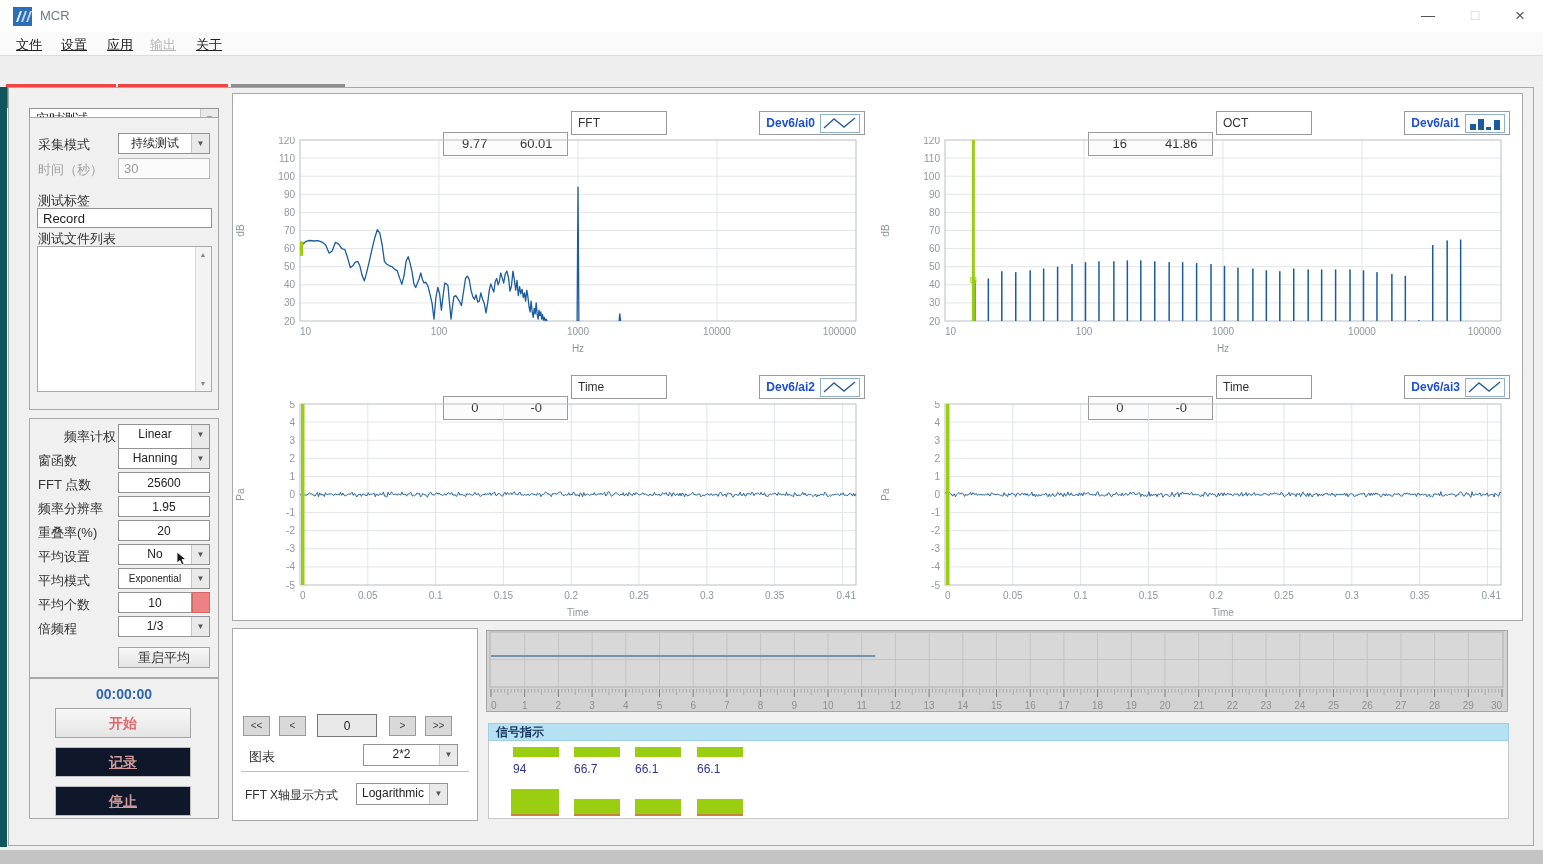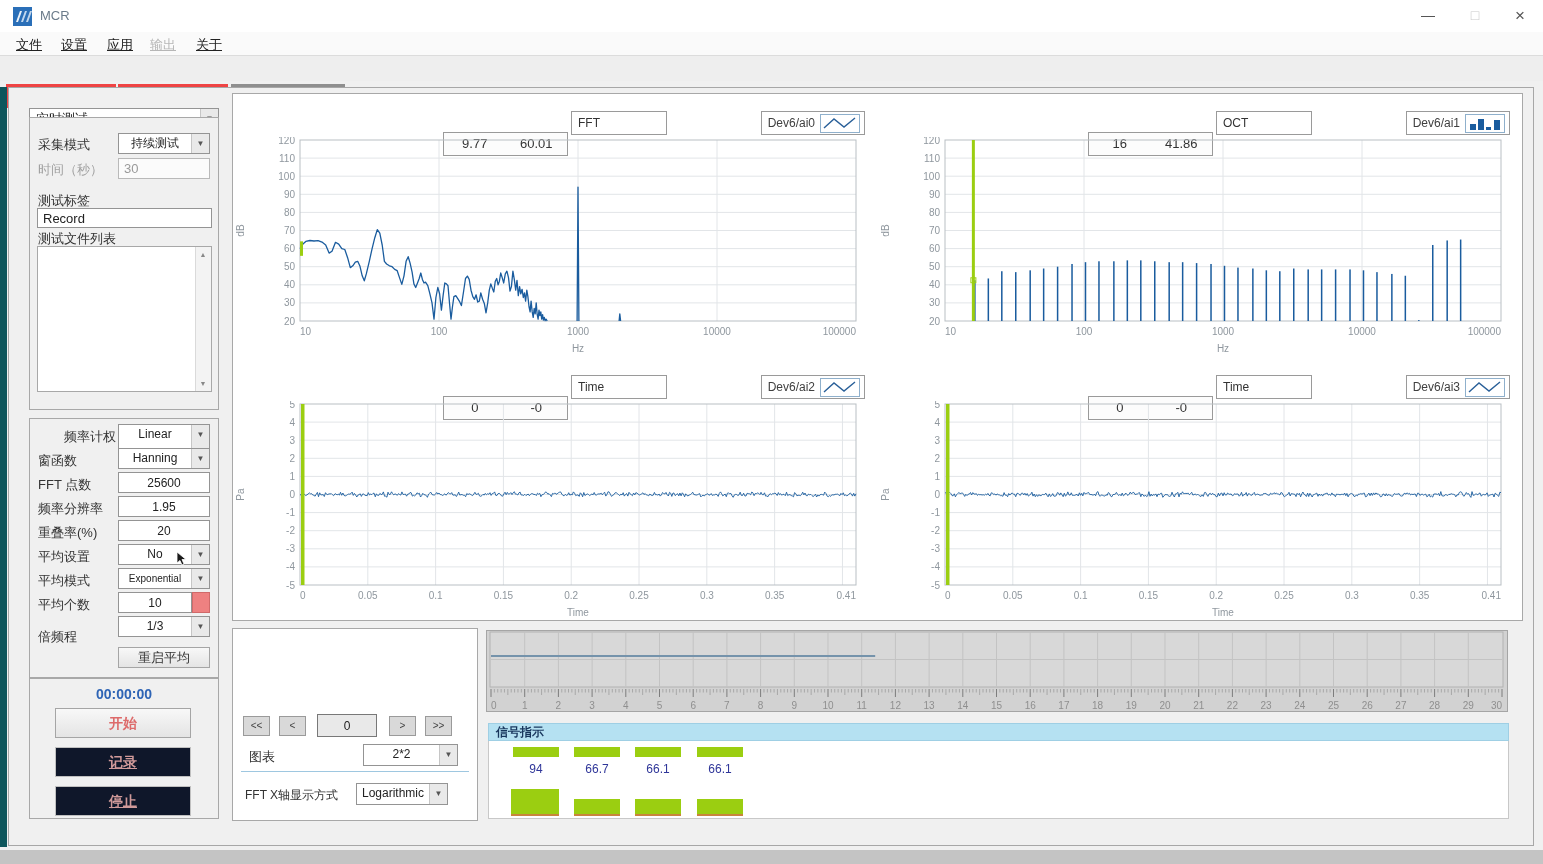--- a/index.html
+++ b/index.html
@@ -55,40 +55,40 @@
   
   .chart-panel{position:absolute;left:232px;top:93px;width:1291px;height:528px;background:#fff;border:1px solid #a8a8a8;box-sizing:border-box;}
   .chart-cell{position:absolute;width:645px;height:264px;}
   .val-box{position:absolute;left:211px;top:18px;width:125px;height:24px;border:1px solid #9a9a9a;background:#fcfcfc;
            display:flex;box-sizing:border-box;margin-top:21px;}
   .val-box span{flex:1;text-align:center;font-size:13px;color:#333;line-height:22px;}
   .type-box{position:absolute;left:339px;top:18px;width:96px;height:24px;border:1px solid #9a9a9a;background:#fff;
             font-size:12px;color:#333;line-height:22px;padding-left:6px;box-sizing:border-box;}
   .dev-box{position:absolute;right:12px;top:18px;height:24px;border:1px solid #9a9a9a;background:#fff;display:flex;
            align-items:center;padding:0 4px 0 6px;box-sizing:border-box;}
-  .dev-box .dev-lbl{font-size:12px;color:#404040;margin-right:5px;}
+  .dev-box .dev-lbl{font-size:12px;color:#1d4ed8;margin-right:5px;font-weight:bold;}
   .plot{position:absolute;left:0;top:44px;width:645px;height:218px;}
 
   
   .bm-panel{position:absolute;left:232px;top:628px;width:246px;height:193px;background:#fff;border:1px solid #a8a8a8;box-sizing:border-box;}
   .navbtn{position:absolute;top:87px;width:27px;height:20px;background:#d9d9d9;border:1px solid #9a9a9a;box-sizing:border-box;
           font-size:10px;color:#444;text-align:center;line-height:18px;}
   .pagebox{position:absolute;top:85px;left:84px;width:60px;height:23px;background:#e9e9e9;border:1px solid #787878;box-sizing:border-box;
            font-size:12px;color:#222;text-align:center;font-family:"Liberation Sans","DejaVu Sans",sans-serif;}
   .bm-lbl{position:absolute;font-size:13px;color:#333;}
   .bm-divider{position:absolute;left:8px;top:142px;width:228px;height:1px;background:#9ec7e0;}
 
   
   .timeline-svg{position:absolute;left:486px;top:630px;width:1022px;height:84px;}
   .sig-header{position:absolute;left:488px;top:723px;width:1021px;height:18px;background:#b5e1f2;border:1px solid #9fcfe4;
               box-sizing:border-box;font-size:12px;color:#17355c;line-height:16px;padding-left:7px;font-weight:bold;}
   .sig-body{position:absolute;left:488px;top:741px;width:1021px;height:78px;background:#fff;border:1px solid #c8c8c8;border-top:none;box-sizing:border-box;}
   .sig-bar{position:absolute;background:#9bce11;}
   .sig-bar.base{border-bottom:2px solid #c8843c;}
-  .sig-val{position:absolute;width:46px;text-align:center;font-size:12px;color:#2f3699;}
+  .sig-val{position:absolute;width:46px;text-align:left;font-size:12px;color:#2f3699;}
 
   .mouse-cursor{position:absolute;left:176px;top:551px;width:12px;height:16px;}
 </style>
 </head>
 <body>
 
 <div class="window">
 
   <div class="titlebar">
     <svg class="abs" style="left:13px;top:7px;" width="19" height="19">
@@ -179,21 +179,21 @@
   <span class="lbl" style="left:38px;top:572px;">平均模式</span>
   <div class="combo" style="left:118px;top:568px;width:92px;height:21px;">
     <span class="combo-val" style="font-size:10px;">Exponential</span>
     <span class="combo-btn">▼</span>
   </div>
 
   <span class="lbl" style="left:38px;top:596px;">平均个数</span>
   <input class="tin" style="left: 118px; top: 592px; width: 74px; height: 21px;" value="10">
   <div class="abs" style="left:192px;top:592px;width:18px;height:21px;background:#ee8181;border:1px solid #d06a6a;box-sizing:border-box;"></div>
 
-  <span class="lbl" style="left:38px;top:620px;margin-top:8px;">倍频程</span>
+  <span class="lbl" style="left:38px;top:620px;">倍频程</span>
   <div class="combo" style="left:118px;top:616px;width:92px;height:21px;">
     <span class="combo-val">1/3</span>
     <span class="combo-btn">▼</span>
   </div>
 
   <div class="btn" style="left:118px;top:647px;width:92px;height:21px;line-height:19px;">重启平均</div>
 
   <div class="gbox" style="left:29px;top:678px;width:190px;height:141px;"></div>
   <div class="timer" style="left:29px;top:686px;width:190px;">00:00:00</div>
   <div class="btn big start" style="left:55px;top:708px;width:136px;height:30px;line-height:28px;">开始</div>

